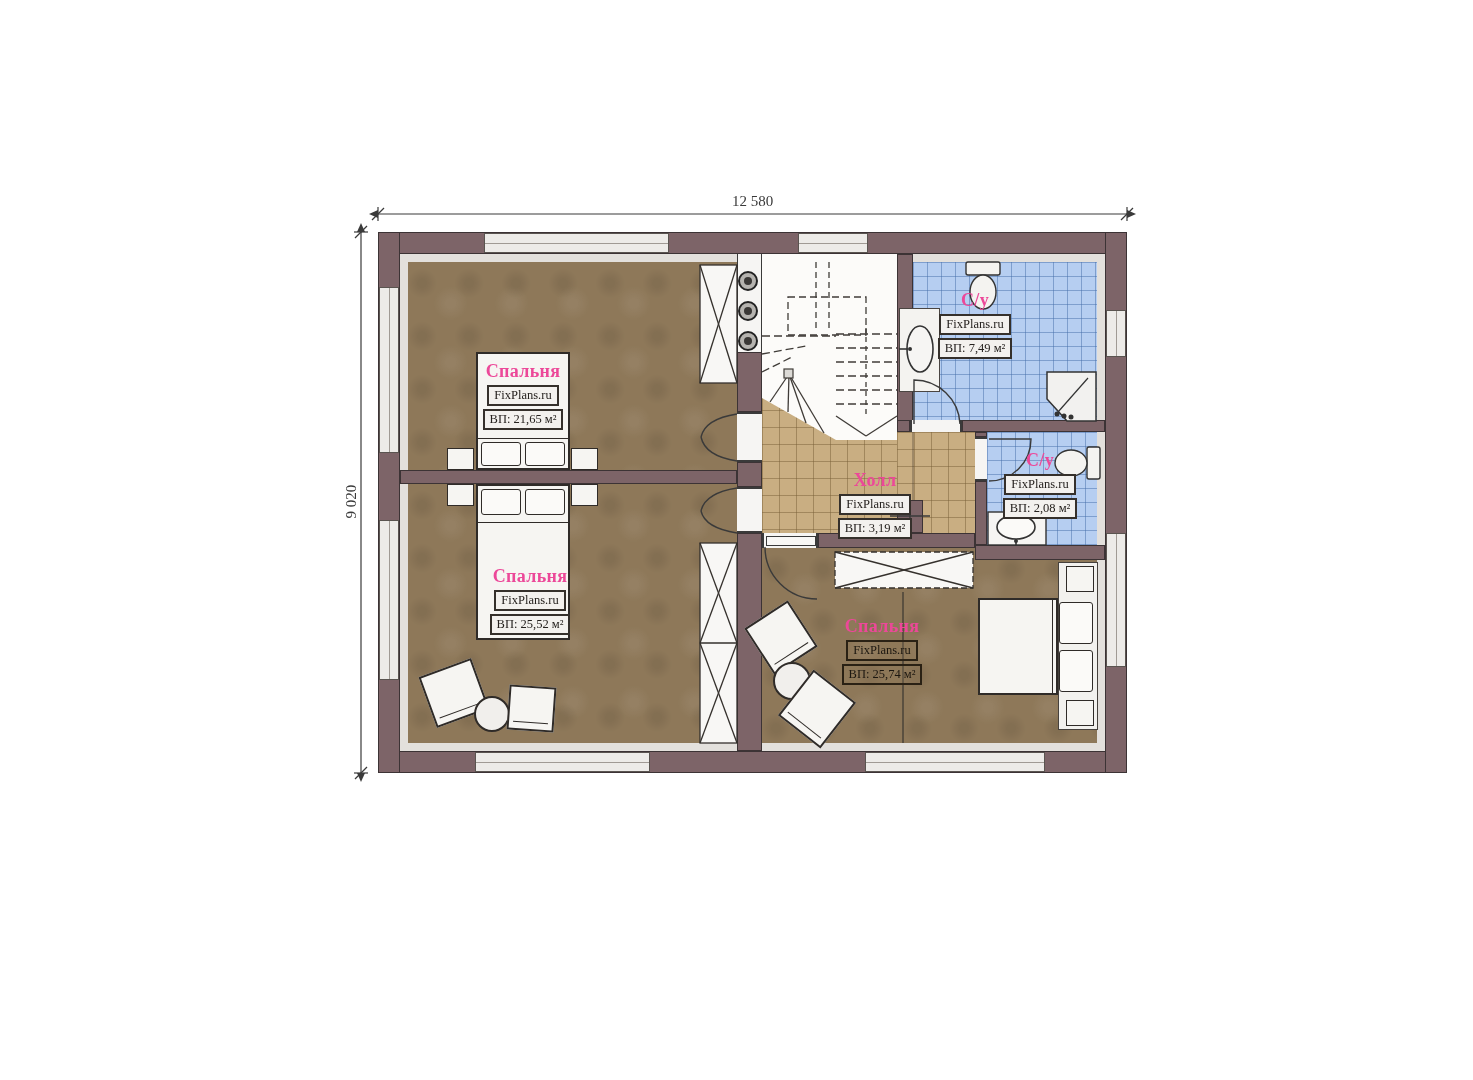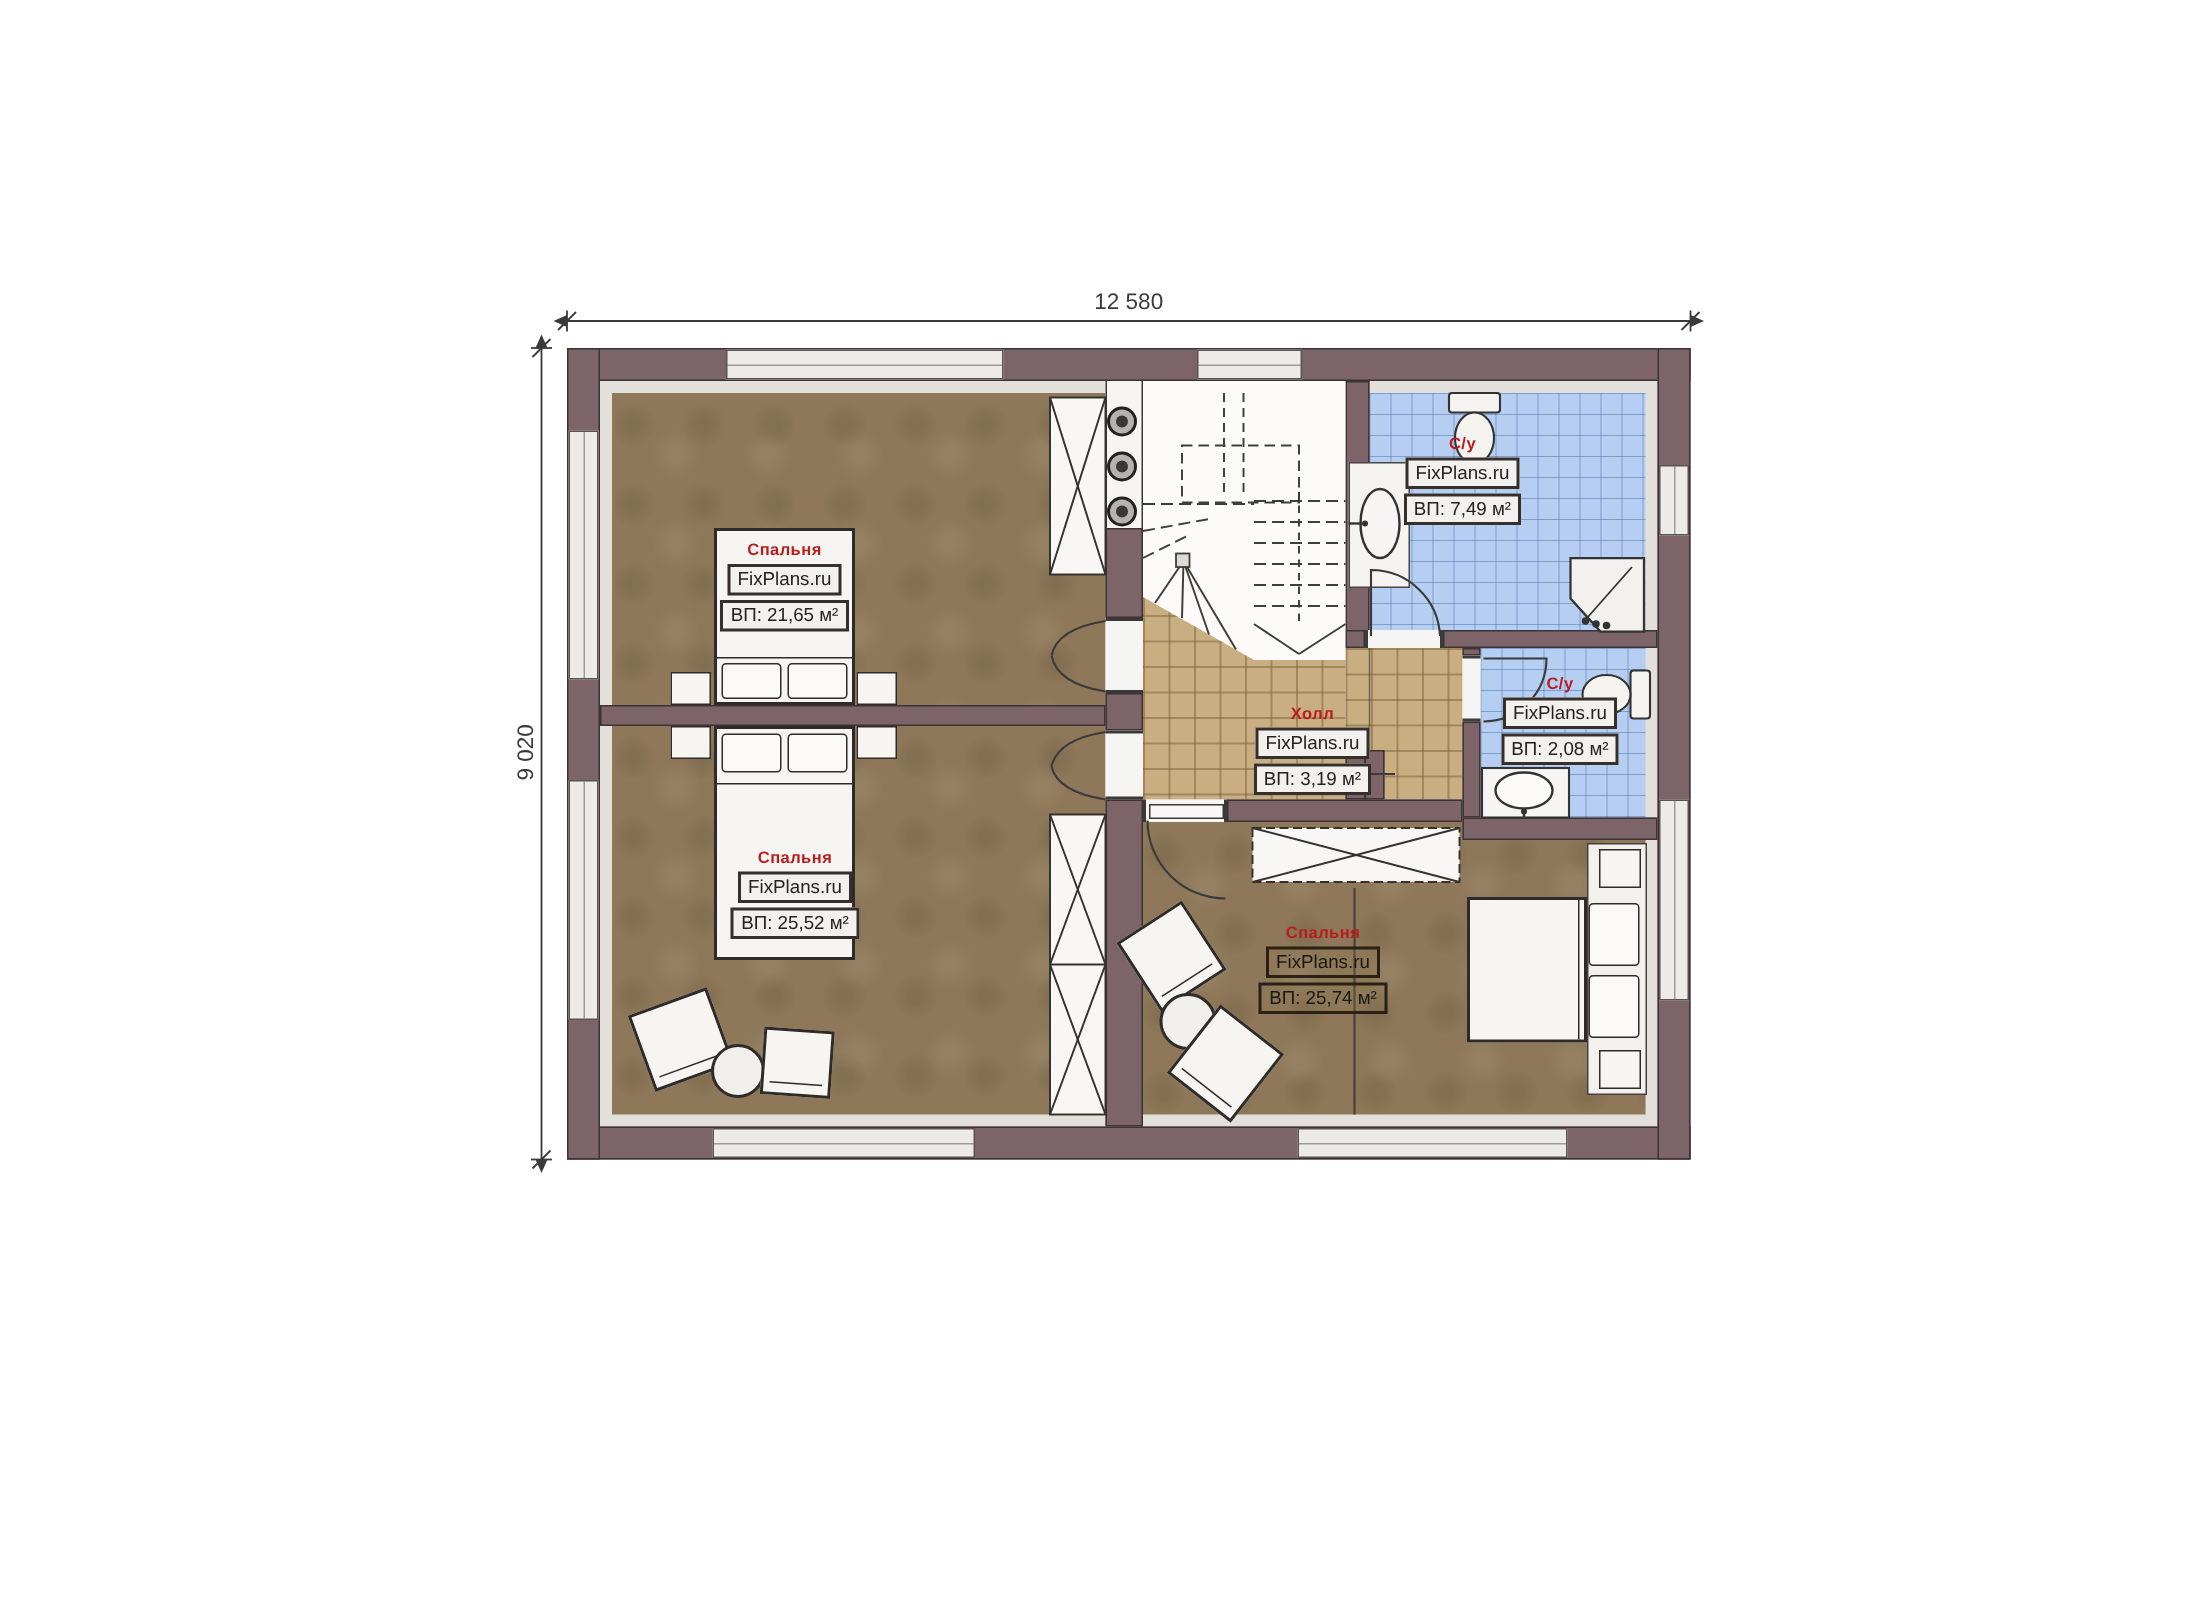--- a/index.html
+++ b/index.html
@@ -1,17 +1,17 @@
 <!DOCTYPE html>
 <html><head>
 <meta charset="utf-8">
 <style>
   html,body{margin:0;padding:0;background:#ffffff;}
   #canvas{position:relative;width:1473px;height:1080px;background:#ffffff;overflow:hidden;
-          font-family:Liberation Sans, sans-serif;}
+          font-family:Liberation Serif, serif;}
   .abs{position:absolute;box-sizing:border-box;}
   .wall{background:#7d6468;border:1px solid #3c3335;}
   .gap{background:#f6f5f3;}
   .gap-v{border-top:2px solid #3a3a3a;border-bottom:2px solid #3a3a3a;}
   .gap-h{border-left:2px solid #3a3a3a;border-right:2px solid #3a3a3a;}
   .bedroom-floor{background-color:#8e7859;
      background-image:radial-gradient(circle at 30% 40%, rgba(0,0,0,.08) 4px, transparent 15px),
                       radial-gradient(circle at 70% 70%, rgba(255,255,255,.06) 5px, transparent 17px);
      background-size:47px 53px,61px 59px;}
   .hall-floor{background-color:#c9ae82;
@@ -27,21 +27,21 @@
      background-position:center;background-repeat:no-repeat;}
   .win-v{background:#edebe8;border:1px solid #5a5450;
      background-image:linear-gradient(#a09a94,#a09a94);background-size:1px 100%;
      background-position:center;background-repeat:no-repeat;}
   .furn{background:#f6f5f2;border:2px solid #2f2b28;}
   .pillow{background:#fbfaf8;border:1.5px solid #2f2b28;border-radius:3px;}
   .chair{background:#f6f5f2;border:2px solid #2f2b28;}
   .chair::after{content:"";position:absolute;left:4px;right:4px;bottom:6px;height:1px;background:#2f2b28;}
   .table-round{background:#f1efec;border:2px solid #2f2b28;border-radius:50%;}
   .room-label{position:absolute;display:flex;flex-direction:column;align-items:center;gap:3px;z-index:30;}
-  .room-title{font-size:11px;font-weight:bold;color:#b91c1c;letter-spacing:.3px;}
+  .room-title{font-size:18px;font-weight:bold;color:#ec4899;letter-spacing:.3px;}
   .label-box{border:2px solid #35302b;background:#f3f1ee;font-size:12.5px;padding:0 5px;
              line-height:17px;color:#25211e;white-space:nowrap;}
   .on-floor .label-box{background:rgba(142,120,89,.25);border-color:#2a2114;color:#1c1710;}
   .dim-text{position:absolute;font-size:15px;color:#3a3a3a;text-align:center;}
   svg{position:absolute;left:0;top:0;pointer-events:none;}
 </style>
 </head>
 <body>
 
 <div id="canvas">

